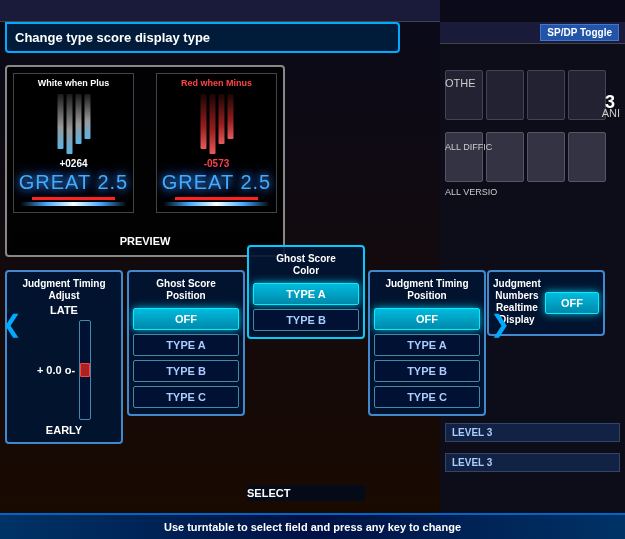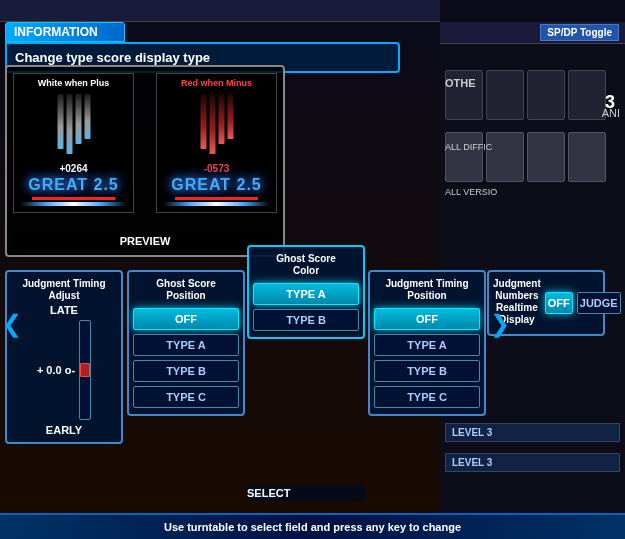--- a/index.html
+++ b/index.html
@@ -119,22 +119,22 @@
     .score-number {
       font-size: 10px;
       font-weight: bold;
       margin-bottom: 2px;
     }
 
     .preview-img.white-plus .score-number { color: #fff; }
     .preview-img.red-minus .score-number { color: #ff4444; }
 
     .great-text {
-      font-size: 16px;
-      font-weight: 700;
+      font-size: 20px;
+      font-weight: 400;
       color: #44aaff;
       text-shadow: 0 0 8px #44aaff, 0 0 16px #0055ff;
       letter-spacing: 1px;
     }
 
     .red-bar {
       width: 70%;
       height: 3px;
       background: #ff2222;
       margin-top: 3px;
@@ -392,41 +392,40 @@
     <div style="background:#2255aa;color:#fff;font-size:10px;font-weight:bold;padding:2px 6px;border:1px solid #4477cc;">SP/DP Toggle</div>
   </div>
 
   <div style="position:absolute;top:48px;left:5px;display:flex;gap:3px;">
     <div style="width:38px;height:50px;background:#222233;border:1px solid #444455;border-radius:2px;"></div>
     <div style="width:38px;height:50px;background:#222233;border:1px solid #444455;border-radius:2px;"></div>
     <div style="width:38px;height:50px;background:#222233;border:1px solid #444455;border-radius:2px;"></div>
     <div style="width:38px;height:50px;background:#222233;border:1px solid #444455;border-radius:2px;"></div>
   </div>
 
-  <div style="position:absolute;top:55px;left:5px;color:#ccc;font-size:11px;font-weight:bold;">OTHE</div>
+  <div style="position:absolute;top:55px;left:5px;color:#ccc;font-size:11px;font-weight:normal;">OTHE</div>
   <div style="position:absolute;top:70px;right:10px;color:#fff;font-size:18px;font-weight:bold;">3</div>
   <div style="position:absolute;top:85px;right:5px;color:#ccc;font-size:11px;">ANI</div>
 
   <div style="position:absolute;top:110px;left:5px;display:flex;gap:3px;">
     <div style="width:38px;height:50px;background:#333344;border:1px solid #555566;border-radius:2px;"></div>
     <div style="width:38px;height:50px;background:#333344;border:1px solid #555566;border-radius:2px;"></div>
     <div style="width:38px;height:50px;background:#333344;border:1px solid #555566;border-radius:2px;"></div>
     <div style="width:38px;height:50px;background:#333344;border:1px solid #555566;border-radius:2px;"></div>
   </div>
   <div style="position:absolute;top:120px;left:5px;color:#ccc;font-size:9px;">ALL DIFFIC</div>
   <div style="position:absolute;top:165px;left:5px;color:#ccc;font-size:9px;">ALL VERSIO</div>
 
   <div style="position:absolute;bottom:90px;left:5px;right:5px;background:#112244;border:1px solid #334466;padding:3px 6px;color:#aaccff;font-size:10px;font-weight:bold;">LEVEL 3</div>
   <div style="position:absolute;bottom:60px;left:5px;right:5px;background:#112244;border:1px solid #334466;padding:3px 6px;color:#aaccff;font-size:10px;font-weight:bold;">LEVEL 3</div>
 </div>
 
 <div style="position:absolute;top:0;left:0;width:440px;height:22px;background:#1a1a3a;border-bottom:1px solid #444;display:flex;align-items:center;"></div>
 
 <div class="info-panel">
-  <div class="info-header">INFORMATION</div>
   <div class="info-body">
     <span>Change type score display type</span>
   </div>
 </div>
 
 <div class="preview-container">
   <div class="preview-images">
 
     <div class="preview-img white-plus">
       <div class="preview-img-label">White when Plus</div>
@@ -493,20 +492,19 @@
   <button class="panel-btn">TYPE A</button>
   <button class="panel-btn">TYPE B</button>
   <button class="panel-btn">TYPE C</button>
 </div>
 
 <div style="position:absolute;top:310px;left:490px;color:#00aaff;font-size:24px;cursor:pointer;z-index:10;">❯</div>
 
 <div class="jn-realtime-panel">
   <div class="panel-title">Judgment Numbers<br>Realtime Display</div>
   <button class="panel-btn active-cyan">OFF</button>
-  <button class="panel-btn">JUDGE</button>
 </div>
 
 <div class="select-label">SELECT</div>
 
 <div class="bottom-bar">
   <span class="bottom-text">Use turntable to select field and press any key to change</span>
 </div>
 
 </body></html>

